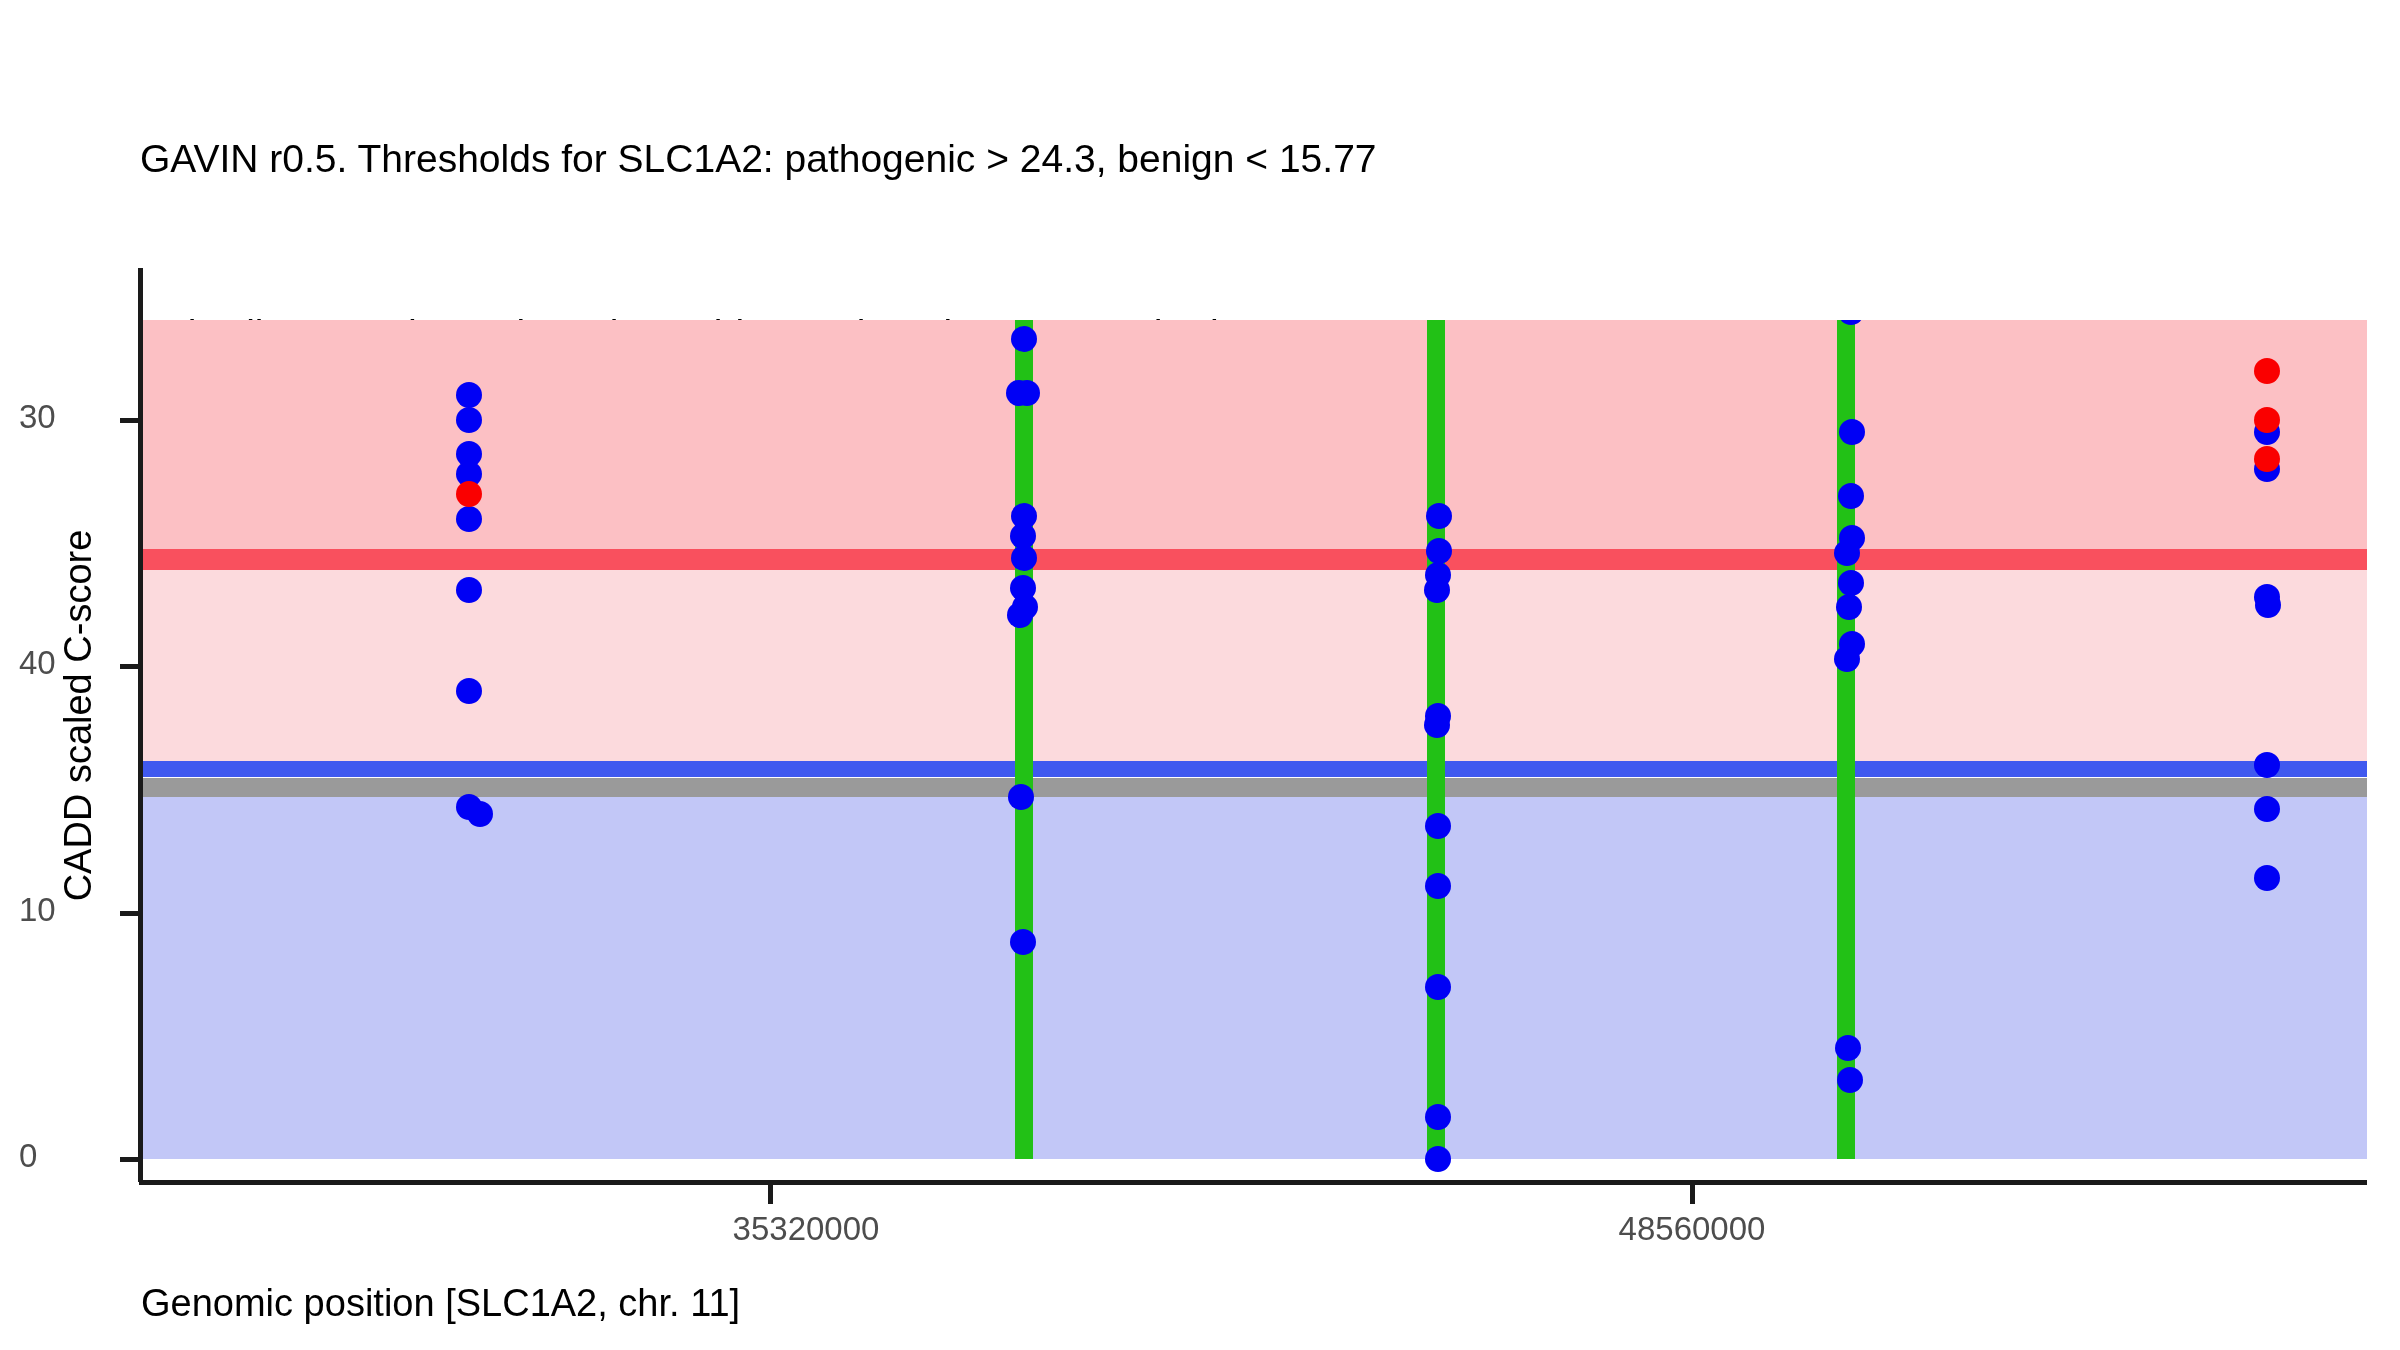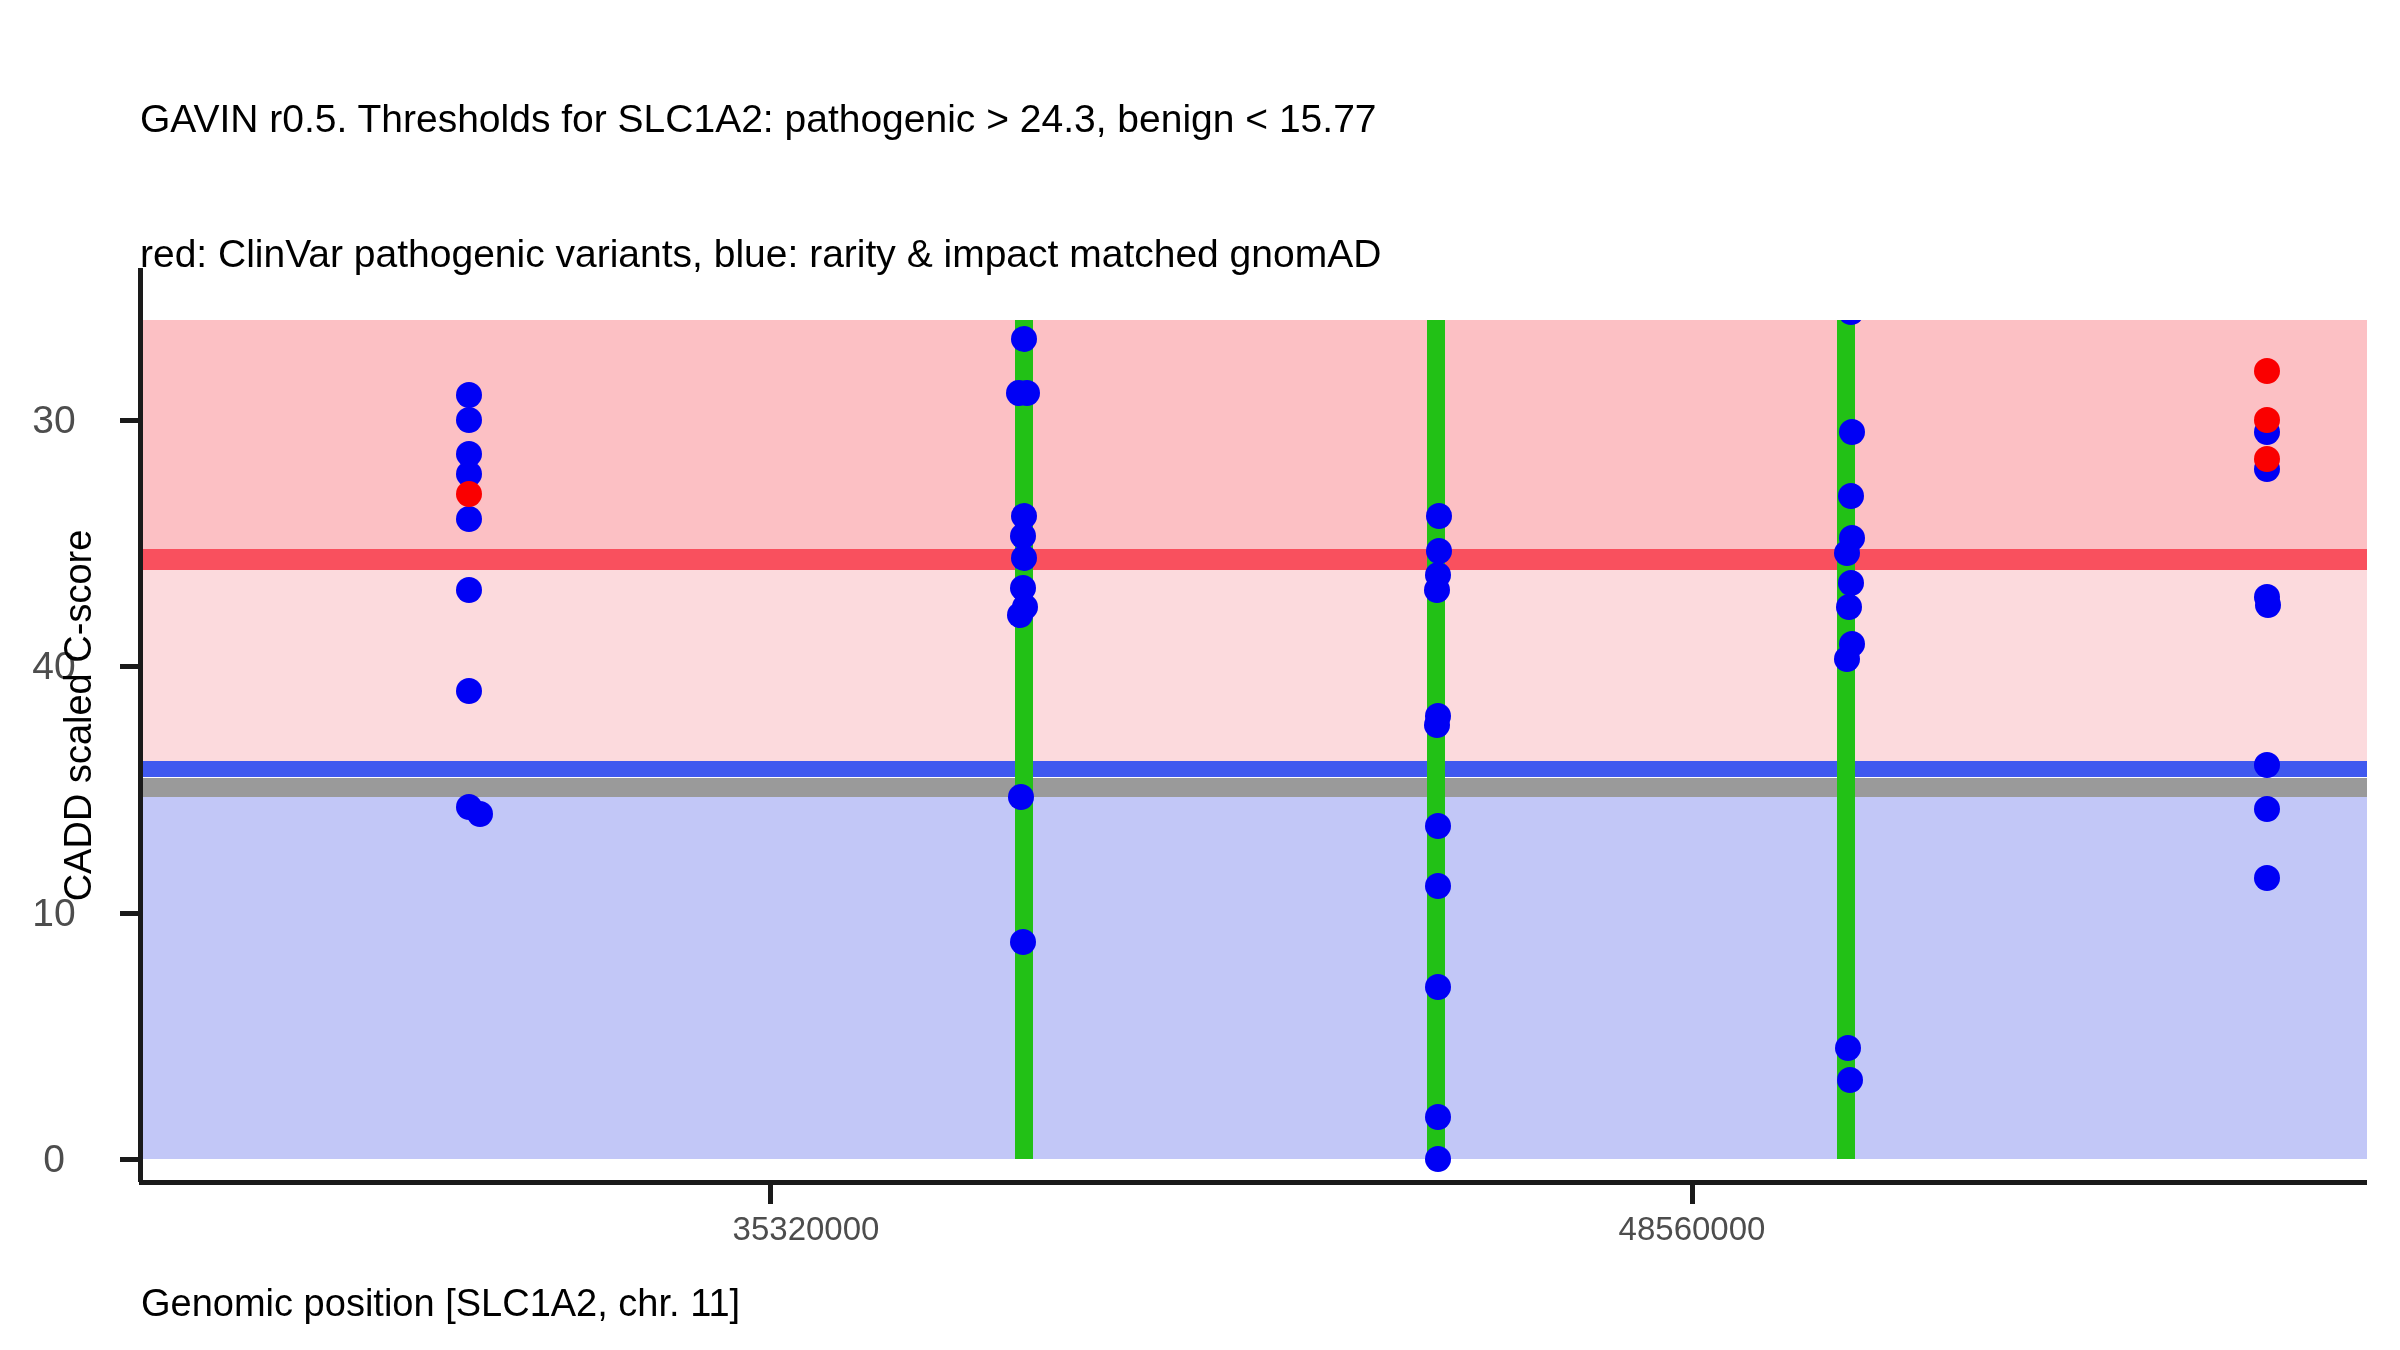--- a/index.html
+++ b/index.html
@@ -5,35 +5,35 @@
   html,body{margin:0;padding:0;background:#ffffff;}
   body{width:2400px;height:1350px;font-family:"Liberation Sans",sans-serif;overflow:hidden;}
   #root{position:relative;width:2400px;height:1350px;background:#fff;}
 
   
   #title-block{
     position:absolute;left:140px;top:6px;width:2200px;
     font-size:39px;line-height:45px;color:#000;font-family:"Liberation Sans",sans-serif;
     white-space:pre;
   }
-  #title-block div{height:45px;}
+  #title-block div{height:45px;margin-top:40px;}
 
   
   #panel{
     position:absolute;left:141px;top:320px;width:2226px;height:862px;
     background:#ffffff;overflow:hidden;
   }
   .band{position:absolute;left:0;width:100%;}
 
   
   #y-axis-line{position:absolute;left:138px;top:268px;width:5px;height:914px;background:#1a1a1a;}
   #x-axis-line{position:absolute;left:139px;top:1180px;width:2228px;height:5px;background:#1a1a1a;}
 
   .ytick{position:absolute;left:120px;width:19px;height:5px;background:#1a1a1a;}
-  .ylab{position:absolute;color:#4d4d4d;font-size:39px;text-align:center;white-space:nowrap;}
+  .ylab{position:absolute;color:#4d4d4d;font-size:33px;text-align:left;white-space:nowrap;margin-left:19px;}
 
   .xtick{position:absolute;top:1185px;width:5px;height:19px;background:#1a1a1a;}
   .xtick-label{position:absolute;top:1210px;color:#4d4d4d;font-size:33px;text-align:center;white-space:nowrap;transform:translateX(-50%);}
 
   #y-axis-title{
     position:absolute;left:-372px;top:694px;width:900px;
     transform:rotate(-90deg);transform-origin:center center;
     text-align:center;font-size:38px;color:#000;
   }
   #x-axis-title{

